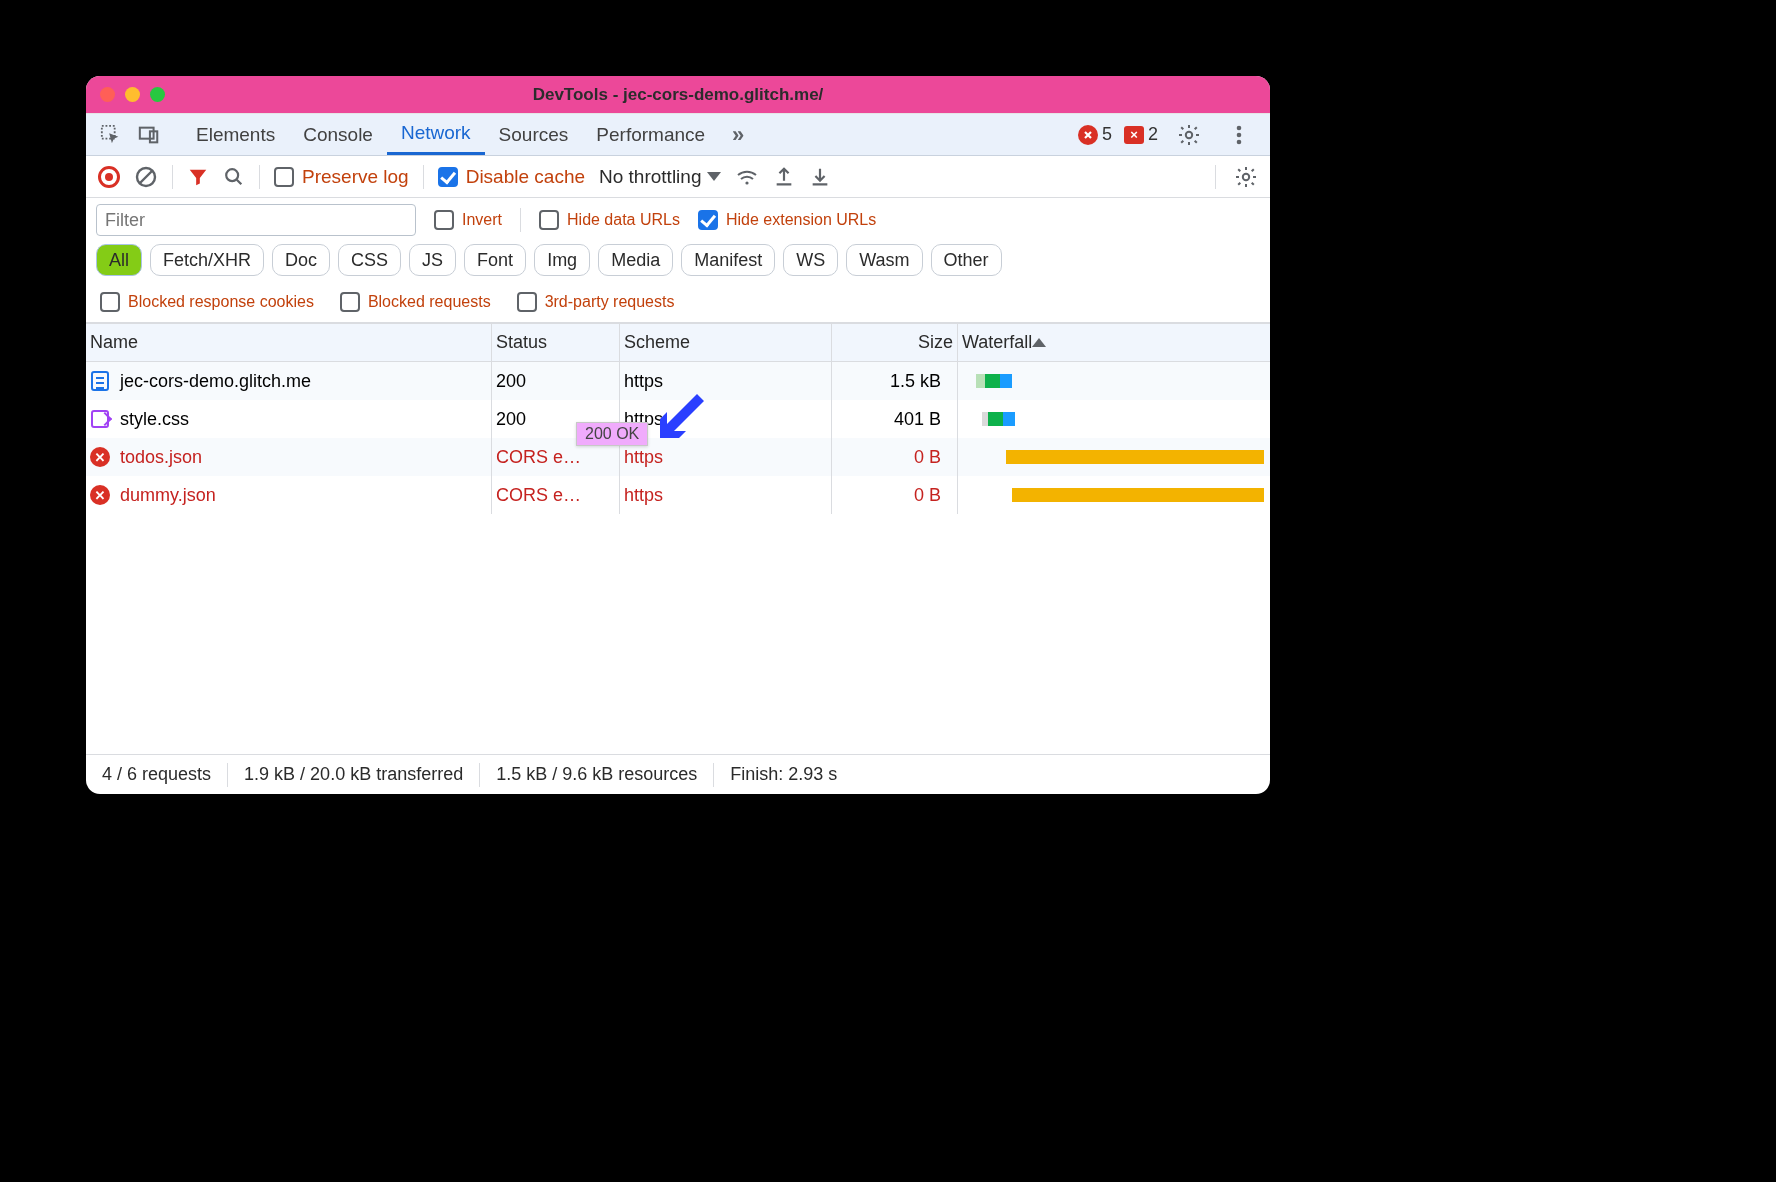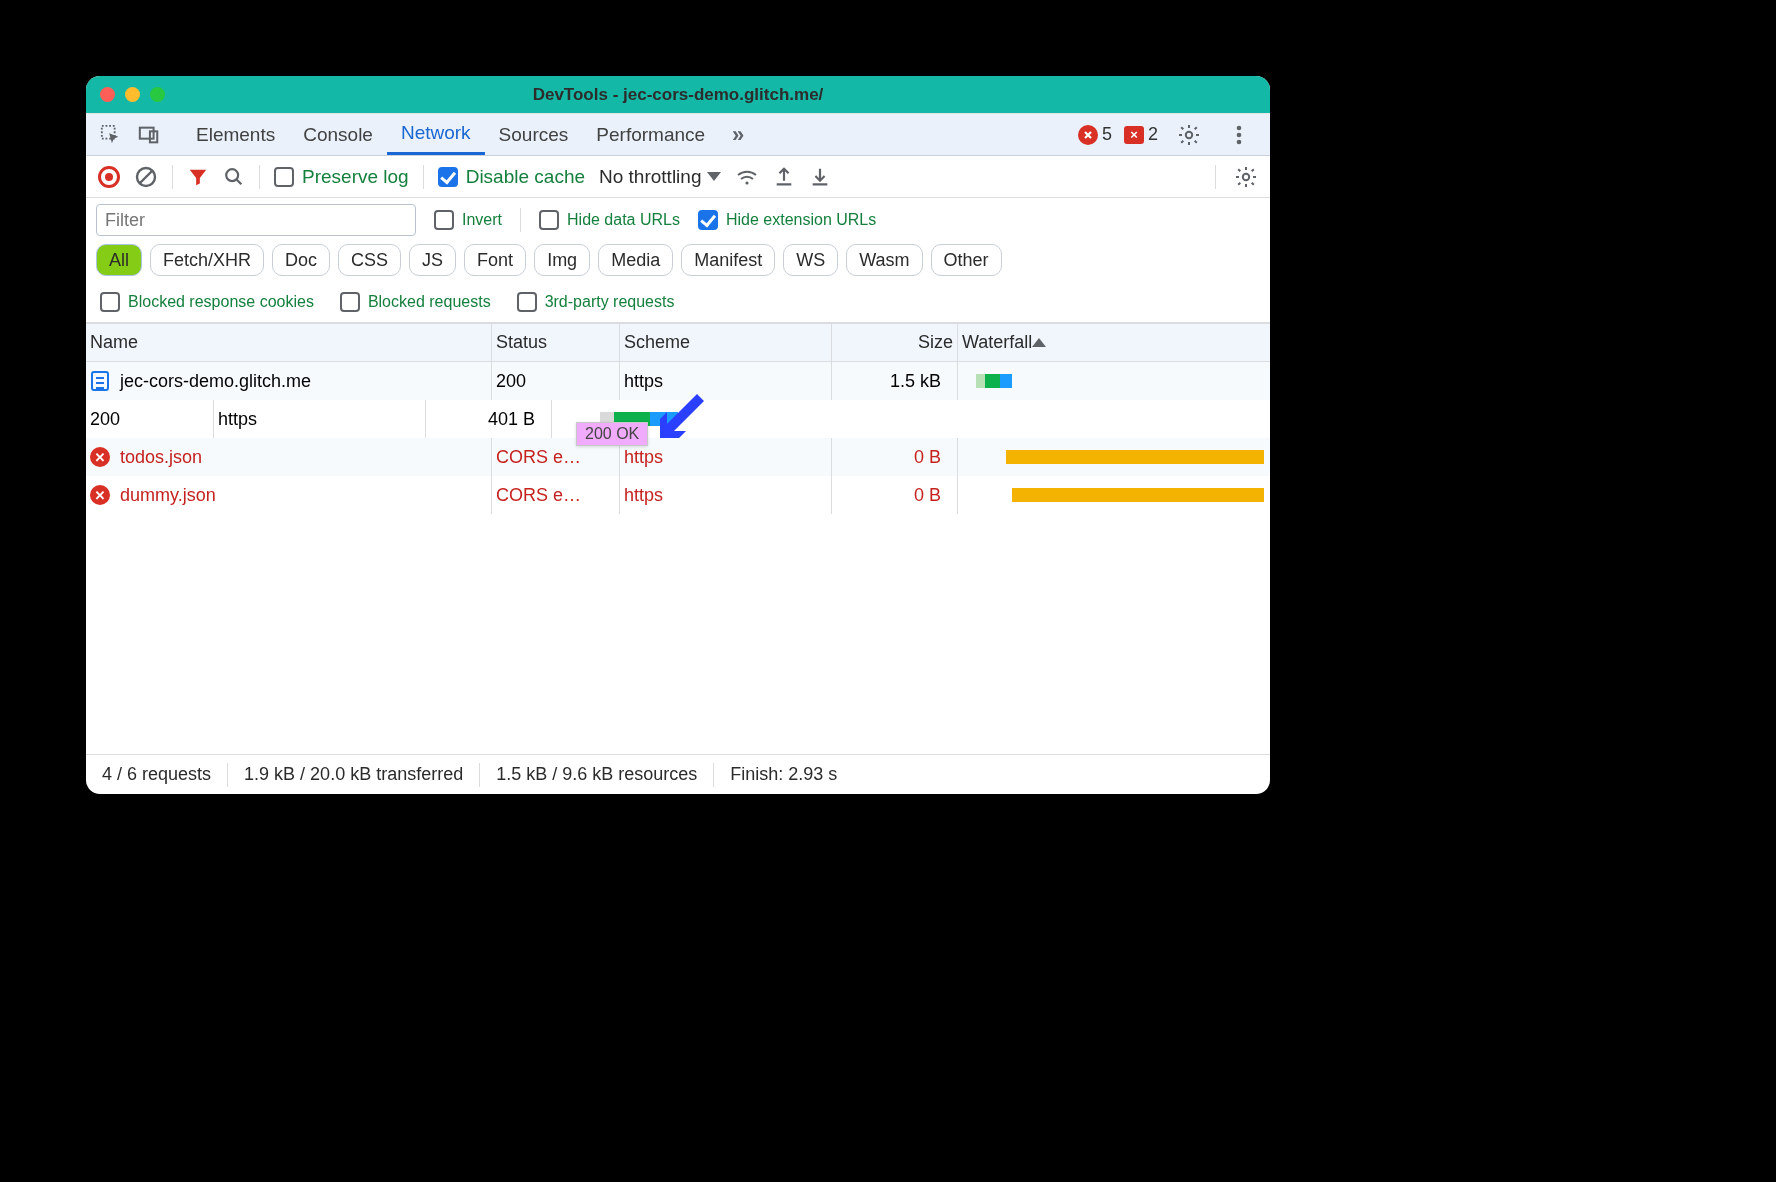--- a/index.html
+++ b/index.html
@@ -4,21 +4,21 @@
 <style>
   * { box-sizing: border-box; margin: 0; padding: 0; font-family: -apple-system, BlinkMacSystemFont, "Segoe UI", Helvetica, Arial, sans-serif; }
   body { background:#000; width:1776px; height:1182px; position:relative; }
   .window {
     position:absolute; left:86px; top:76px; width:1184px; height:718px;
     background:#fff; border-radius:14px; overflow:hidden;
     box-shadow: 0 30px 60px rgba(0,0,0,0.6), 0 0 0 1px rgba(0,0,0,0.15);
     display:flex; flex-direction:column;
   }
   
-  .titlebar { height:38px; background:#14b8a6; border-bottom:1px solid #e5e5e5; display:flex; align-items:center; padding:0 14px; position:relative; }
+  .titlebar { height:38px; background:#ec4899; border-bottom:1px solid #e5e5e5; display:flex; align-items:center; padding:0 14px; position:relative; }
   .traffic { display:flex; gap:10px; }
   .dot { width:15px; height:15px; border-radius:50%; }
   .dot.red{background:#ff5f57;} .dot.yellow{background:#ffbd2e;} .dot.green{background:#28c840;}
   .title-text { position:absolute; left:0; right:0; text-align:center; font-weight:700; font-size:17px; color:#2c2c2c; pointer-events:none;}
   
   .tabbar { height:42px; background:#eaf1fb; border-bottom:1.5px solid #c9d2de; display:flex; align-items:stretch; padding:0 6px; font-size:19px;}
   .tabbar .icon-btn { width:38px; display:flex; align-items:center; justify-content:center; color:#555;}
   .tabbar .tab { padding:0 14px; display:flex; align-items:center; color:#414141; cursor:pointer; font-size:19px;}
   .tabbar .tab.active { color:#1967d2; border-bottom:3.5px solid #1967d2; font-weight:500;}
   .tabbar .spacer { flex:1; }
@@ -28,21 +28,21 @@
   .err-circle svg{width:12px;height:12px;}
   .err-sq { width:20px; height:18px; border-radius:3px; background:#d93025; display:flex; align-items:center;justify-content:center; color:#fff; font-weight:700; font-size:13px;}
   .badge-count { font-size:18px; color:#333; }
   
   .toolbar { height:42px; border-bottom:1px solid #dadce0; display:flex; align-items:center; padding:0 12px; gap:14px; font-size:19px;}
   .toolbar .sep { width:1px; height:24px; background:#dadce0; }
   .icon-btn { display:flex; align-items:center; justify-content:center; cursor:pointer; color:#555; }
   .rec { width:22px; height:22px; border-radius:50%; border:3px solid #d93025; display:block; position:relative;}
   .rec::after{content:""; display:block; width:8px;height:8px;border-radius:50%;background:#d93025;position:absolute;left:50%;top:50%;transform:translate(-50%,-50%);}
   .funnel { color:#d93025; }
-  .chk { display:flex; align-items:center; gap:8px; color:#15803d; cursor:pointer;text-align:center;}
+  .chk { display:flex; align-items:center; gap:8px; color:#c2410c; cursor:pointer;text-align:center;}
   .chk .box { width:20px; height:20px; border:2px solid #5f6368; border-radius:4px; display:flex; align-items:center;justify-content:center;}
   .chk .box.checked { background:#1a73e8; border-color:#1a73e8; }
   .chk .box.checked::after{content:"";display:block;width:6px;height:11px;border:solid #fff;border-width:0 3px 3px 0;transform:rotate(40deg) translateY(-1px);}
   .throttle { display:flex; align-items:center; gap:6px; color:#2b2b2b; cursor:pointer;}
   .tri-down { width:0;height:0;border-left:7px solid transparent;border-right:7px solid transparent;border-top:9px solid #5f6368;}
   .toolbar .right { margin-left:auto; display:flex; align-items:center; gap:18px; }
   
   .filterrow { padding:6px 10px 0 10px; display:flex; flex-direction:column; gap:8px; border-bottom:1px solid #dadce0;}
   .filterrow .row1 { display:flex; align-items:center; gap:18px; }
   .filter-input { width:320px; height:32px; border:1.5px solid #b9c2cc; border-radius:4px; padding:0 8px; font-size:18px; color:#888;}
@@ -283,20 +283,26 @@
           <div class="c size val">1.5 kB</div>
           <div class="c wf">
             <div class="wf-track">
               <div class="bar" style="left: 4%; width: 3%; background: rgb(184, 224, 183);"></div>
               <div class="bar" style="left: 7%; width: 5%; background: rgb(13, 177, 75);"></div>
               <div class="bar" style="left: 12%; width: 4%; background: rgb(26, 156, 255);"></div>
             </div>
           </div>
         </div>
         <div class="grow">
+          <div class="c name">
+            <span class="ricon">
+              <span class="css-icon"></span>
+            </span>
+            <span>style.css</span>
+          </div>
           <div class="c status">200</div>
           <div class="c scheme">https</div>
           <div class="c size val">401 B</div>
           <div class="c wf">
             <div class="wf-track">
               <div class="bar" style="left: 6%; width: 2%; background: rgb(218, 218, 218);"></div>
               <div class="bar" style="left: 8%; width: 5%; background: rgb(13, 177, 75);"></div>
               <div class="bar" style="left: 13%; width: 4%; background: rgb(26, 156, 255);"></div>
             </div>
           </div>

